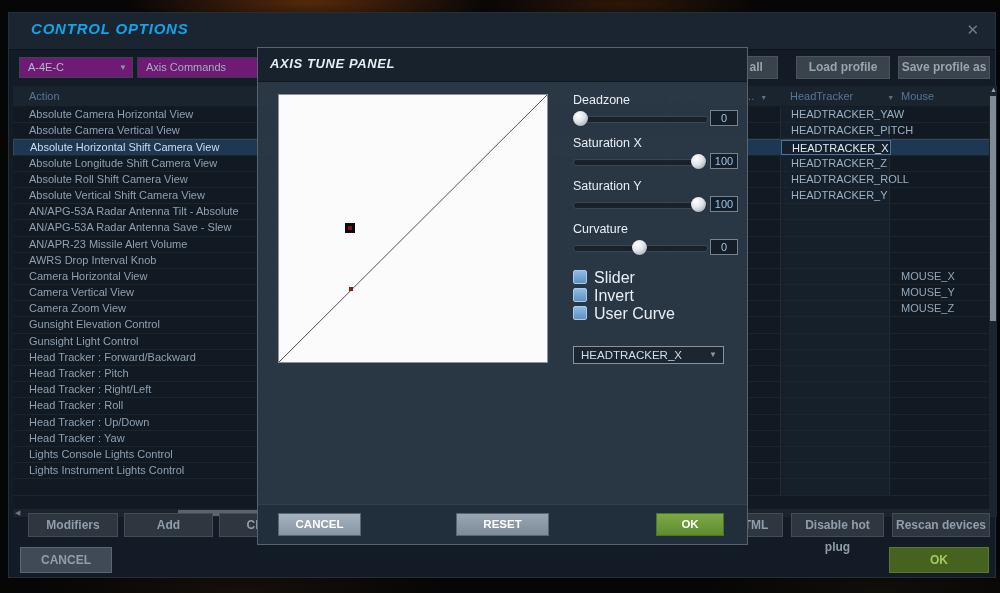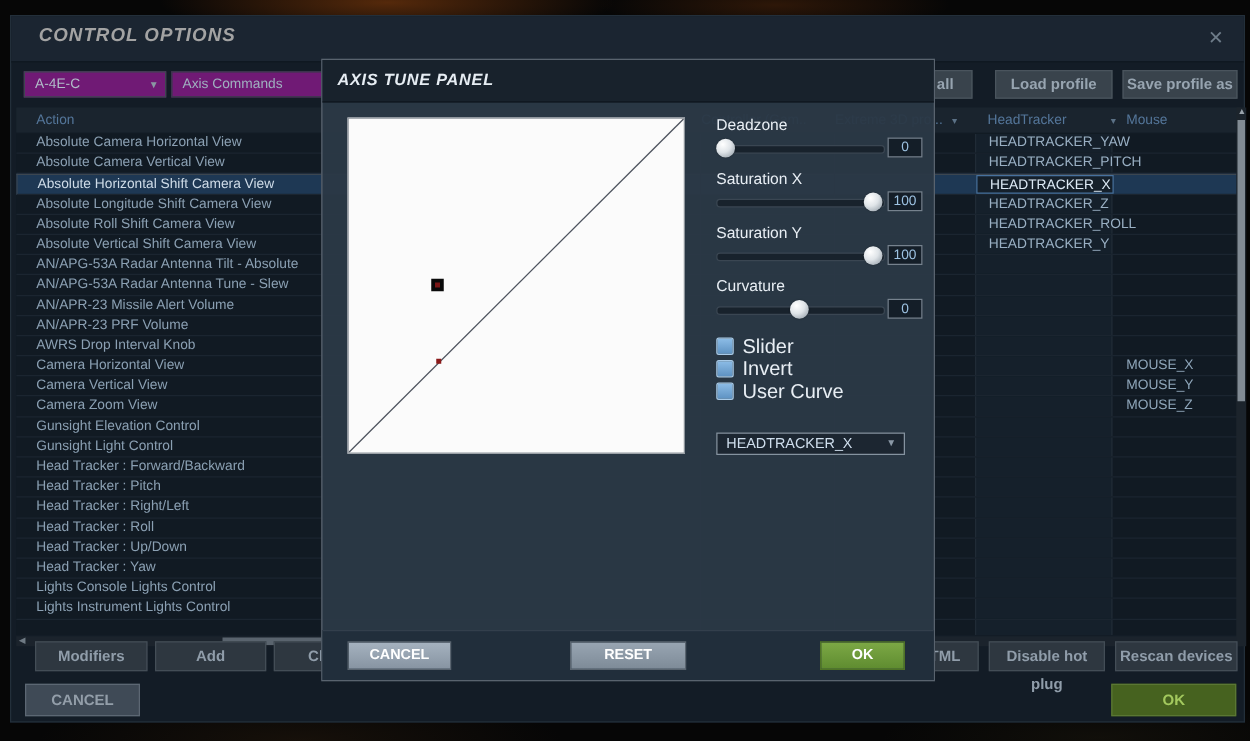--- a/index.html
+++ b/index.html
@@ -10,21 +10,21 @@
       radial-gradient(260px 40px at 310px 2px, rgba(150,70,15,.55), rgba(0,0,0,0) 70%),
       radial-gradient(200px 30px at 620px 4px, rgba(120,55,12,.35), rgba(0,0,0,0) 70%),
       radial-gradient(300px 50px at 240px 592px, rgba(70,45,20,.25), rgba(0,0,0,0) 70%),
       radial-gradient(250px 40px at 880px 590px, rgba(60,50,25,.2), rgba(0,0,0,0) 70%);}
   
   .dialog{position:absolute;left:8px;top:12px;width:988px;height:566px;
     background:#131c26;border:1px solid #232f3a;box-sizing:border-box;}
   .dlg-header{position:absolute;left:0;top:0;width:100%;height:36px;background:#1b2531;
     border-bottom:1px solid #0d141c;}
   .dlg-title{position:absolute;left:22px;top:7px;font-size:15px;font-weight:bold;
-    font-style:italic;letter-spacing:.8px;color:#a3a3a3;}
+    font-style:italic;letter-spacing:.8px;color:#0ea5e9;}
   .close{position:absolute;right:16px;top:8px;font-size:15px;color:#6e7c89;cursor:pointer;}
   .sel{position:absolute;height:21px;background:#701a75;border:1px solid #3c4650;
     box-sizing:border-box;font-size:11px;color:#b0bcc8;line-height:19px;padding-left:8px;}
   .sel .arr{position:absolute;right:5px;top:0;font-size:8px;color:#8a97a3;}
   .aircraft{left:10px;top:44px;width:114px;}
   .category{left:128px;top:44px;width:176px;background:#701a75;border-color:#333d47;color:#9fb0bf;}
   .topbtn{position:absolute;top:43px;height:23px;background:#39434c;border:1px solid #4a545d;
     box-sizing:border-box;color:#97a4b0;font-size:12px;font-weight:bold;text-align:center;
     line-height:21px;cursor:pointer;}
   
@@ -160,31 +160,26 @@
           <div class="c-action">Absolute Vertical Shift Camera View</div>
           <div class="c-ht">HEADTRACKER_Y</div>
           <div class="c-mouse"></div>
         </div>
         <div class="trow">
           <div class="c-action">AN/APG-53A Radar Antenna Tilt - Absolute</div>
           <div class="c-ht"></div>
           <div class="c-mouse"></div>
         </div>
         <div class="trow">
-          <div class="c-action">AN/APG-53A Radar Antenna Tune - Slew</div>
+          <div class="c-action">AN/APG-53A Radar Antenna Save - Slew</div>
           <div class="c-ht"></div>
           <div class="c-mouse"></div>
         </div>
         <div class="trow">
           <div class="c-action">AN/APR-23 Missile Alert Volume</div>
-          <div class="c-ht"></div>
-          <div class="c-mouse"></div>
-        </div>
-        <div class="trow">
-          <div class="c-action">AN/APR-23 PRF Volume</div>
           <div class="c-ht"></div>
           <div class="c-mouse"></div>
         </div>
         <div class="trow">
           <div class="c-action">AWRS Drop Interval Knob</div>
           <div class="c-ht"></div>
           <div class="c-mouse"></div>
         </div>
         <div class="trow">
           <div class="c-action">Camera Horizontal View</div>

